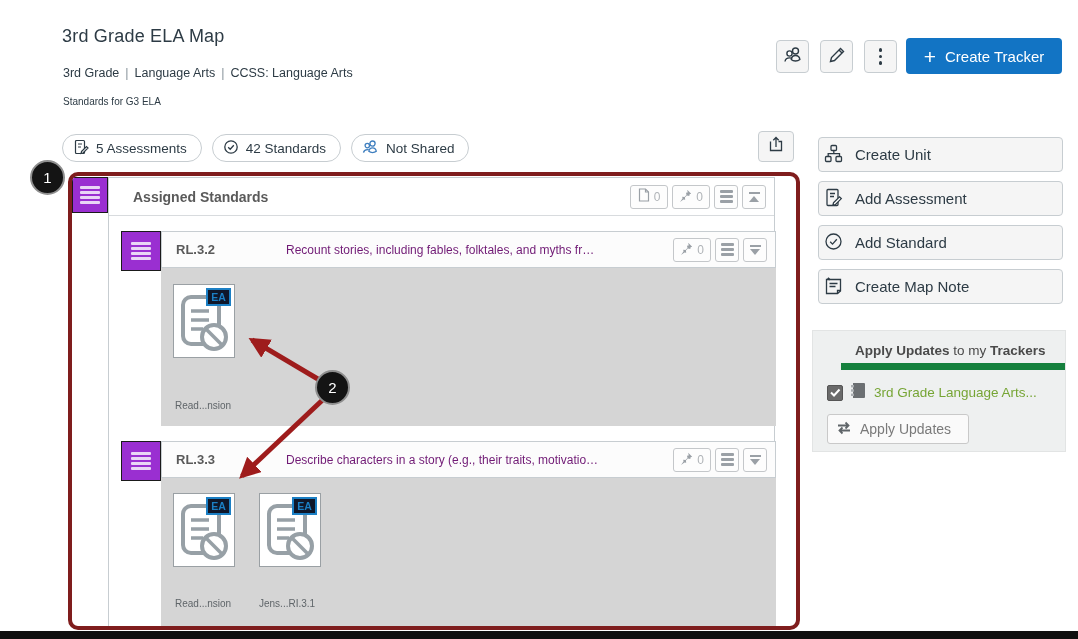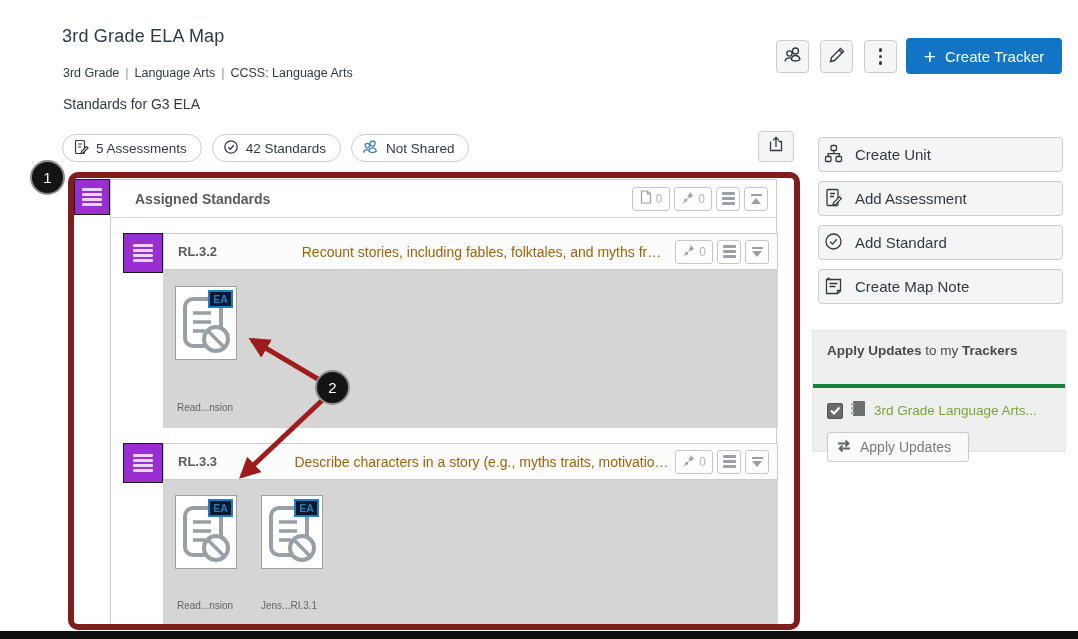--- a/index.html
+++ b/index.html
@@ -5,38 +5,38 @@
   * { margin:0; padding:0; box-sizing:border-box; }
   html,body { background:#fff; }
   body { font-family:"Liberation Sans", sans-serif; color:#2d3b45; }
   .page { position:relative; width:1078px; height:639px; background:#fff; overflow:hidden; }
   .abs { position:absolute; }
 
   
   .page-title { left:62px; top:26px; font-size:18px; font-weight:400; color:#2d3b45; letter-spacing:.2px; }
   .breadcrumb { left:63px; top:66px; font-size:12.5px; color:#2d3b45; }
   .breadcrumb .sep { color:#8b969e; margin:0 6px; }
-  .section-title { left:63px; top:96px; font-size:14px; color:#2d3b45; }
+  .section-title { left:63px; top:96px; font-size:10px; color:#2d3b45; }
 
   .icon-btn { width:33px; height:33px; background:#f5f5f5; border:1px solid #c7cdd1; border-radius:4px;
               display:flex; align-items:center; justify-content:center; cursor:pointer; }
   .kebab { display:flex; flex-direction:column; gap:3px; }
   .kebab i { width:3.5px; height:3.5px; border-radius:50%; background:#2d3b45; }
   .create-tracker { left:906px; top:38px; width:156px; height:36px; border:none; border-radius:4px;
               color:#fff; font-size:15px; display:flex; align-items:center; justify-content:center; gap:9px; cursor:pointer; }
   .create-tracker .plus { font-size:21px; font-weight:400; line-height:1; }
 
   
   .pill { height:28px; background:#fff; border:1px solid #c7cdd1; border-radius:999px; display:flex;
           align-items:center; gap:7px; padding:0 14px 0 10px; font-size:13.5px; color:#2d3b45; cursor:pointer; }
   .pills { left:62px; top:134px; display:flex; gap:10px; }
   .export-btn { left:758px; top:131px; width:36px; height:31px; }
 
   
-  .content-box { left:68px; top:172px; width:732px; height:458px; border:6px solid #7f1d1d; border-radius:10px;
+  .content-box { left:68px; top:172px; width:732px; height:458px; border:4px solid #7f1d1d; border-radius:10px;
                  background:#fff; overflow:hidden; }
   .drag-handle { background:#9a2fd1; border:1.5px solid #1a1a1a; display:flex; align-items:center; justify-content:center; cursor:grab; }
   .drag-handle .bars { display:flex; flex-direction:column; gap:2.5px; }
   .drag-handle .bars i { display:block; width:20px; height:2.5px; background:#e9d5f6; border-radius:1px; }
 
   .unit-panel { left:36px; top:1px; width:667px; height:456px; background:#fff; border:1px solid #c7cdd1; }
   .unit-header { height:38px; background:#fff; border-bottom:1px solid #d8dbde; display:flex; align-items:center; padding:0 8px 0 24px; }
   .unit-title { font-weight:bold; font-size:14px; color:#5a5a5a; flex:1; }
   .mini-group { display:flex; gap:4px; align-items:center; }
   .counter { height:24px; min-width:38px; border:1px solid #c4c7ca; border-radius:3px; background:#fdfdfd;
@@ -45,38 +45,38 @@
             display:flex; flex-direction:column; align-items:center; justify-content:center; cursor:pointer; }
   .hamb { display:flex; flex-direction:column; gap:2.5px; }
   .hamb i { display:block; width:13px; height:2.5px; background:#9aa0a6; border-radius:1px; }
   .topline { width:11px; height:2px; background:#9aa0a6; margin-bottom:2px; }
   .tri-up { width:0; height:0; border-left:5px solid transparent; border-right:5px solid transparent; border-bottom:6px solid #9aa0a6; }
   .tri-down { width:0; height:0; border-left:5px solid transparent; border-right:5px solid transparent; border-top:6px solid #9aa0a6; }
 
   .std-header { position:absolute; left:52px; width:615px; height:37px; background:#fcfcfc; border:1px solid #c7cdd1;
                 display:flex; align-items:center; padding:0 8px 0 14px; }
   .std-code { font-weight:bold; font-size:13px; color:#5a5a5a; width:110px; }
-  .std-desc { flex:1; text-align:center; font-size:14px; color:#a16207; white-space:nowrap; overflow:hidden; }
+  .std-desc { flex:1; text-align:left; font-size:12px; color:#701a75; white-space:nowrap; overflow:hidden; }
   .std-body { position:absolute; left:52px; width:615px; background:#d5d5d5; }
 
   .ea-card { position:absolute; width:62px; height:74px; background:#fff; border:1px solid #9aa0a4; cursor:pointer; }
   .ea-badge { position:absolute; top:3px; right:3px; width:25px; height:18px; background:#0f172a; border:2px solid #1b7fc4;
               color:#1b7fc4; font-size:10.5px; font-weight:bold; display:flex; align-items:center; justify-content:center; }
   .ea-label { position:absolute; font-size:10px; color:#5f6569; }
 
   
   .ann-circle { width:35px; height:35px; border-radius:50%; background:#141414; border:2px solid #8f8f8f;
                 color:#fff; font-size:15px; display:flex; align-items:center; justify-content:center; z-index:30; }
   .arrow-layer { left:0; top:0; width:1078px; height:639px; pointer-events:none; z-index:25; }
 
   
   .side-btn { position:absolute; left:818px; width:245px; height:35px; background:#f5f5f5; border:1px solid #c7cdd1;
               border-radius:4px; display:flex; align-items:center; gap:12px; padding:0 5px; font-size:15px; color:#2d3b45; cursor:pointer; }
   .apply-panel { left:812px; top:330px; width:254px; height:122px; background:#eef0f0; border:1px solid #e2e4e4; }
-  .apply-title { padding:12px 14px 26px; font-size:13.5px; color:#4a4a4a; border-bottom:4px solid #15803d; }
+  .apply-title { padding:12px 14px 5px; font-size:13.5px; color:#4a4a4a; border-bottom:7px solid #15803d;margin-left:28px; }
   .apply-title b { font-weight:bold; }
   .tracker-row { display:flex; align-items:center; gap:8px; padding:12px 14px 0; }
   .checkbox { width:16px; height:16px; background:#6a6a6a; border:1px solid #555; border-radius:2px;
               display:flex; align-items:center; justify-content:center; cursor:pointer; }
   .tracker-link { font-size:13.5px; color:#76a535; cursor:pointer; white-space:nowrap; }
   .apply-btn { margin:11px 0 0 14px; height:30px; padding:0 12px 0 8px; background:#fafafa; border:1px solid #c9c9c9;
                border-radius:3px; display:flex; align-items:center; gap:8px; font-size:14px; color:#7a7a7a; cursor:pointer; }
 
   .bottom-bar { left:0; top:631px; width:1078px; height:8px; background:#0f0f0f; }
 </style>
@@ -257,21 +257,21 @@
       <div class="abs drag-handle" style="left:12px; top:263px; width:40px; height:40px;">
         <span class="bars">
             <i></i>
             <i></i>
             <i></i>
             <i></i>
           </span>
       </div>
       <div class="std-header" style="top:263px;">
         <span class="std-code">RL.3.3</span>
-        <span class="std-desc">Describe characters in a story (e.g., myths traits, motivatio…</span>
+        <span class="std-desc">Describe characters in a story (e.g., their traits, motivatio…</span>
         <div class="mini-group">
           <div class="counter">
             <span>
               <svg width="13" height="13" viewBox="0 0 13 13" fill="#9aa0a6">
                 <path d="M8.2.8l4 4-1.6.4-.3 1.7-2.4-.5-2 2 .3 2.3-1.7-.3L1 13l2.5-3.5-.3-1.7 2.3.3 2-2-.5-2.4 1.7-.3z"></path>
               </svg>
             </span>
             <span>0</span>
           </div>
           <div class="sq-btn">

